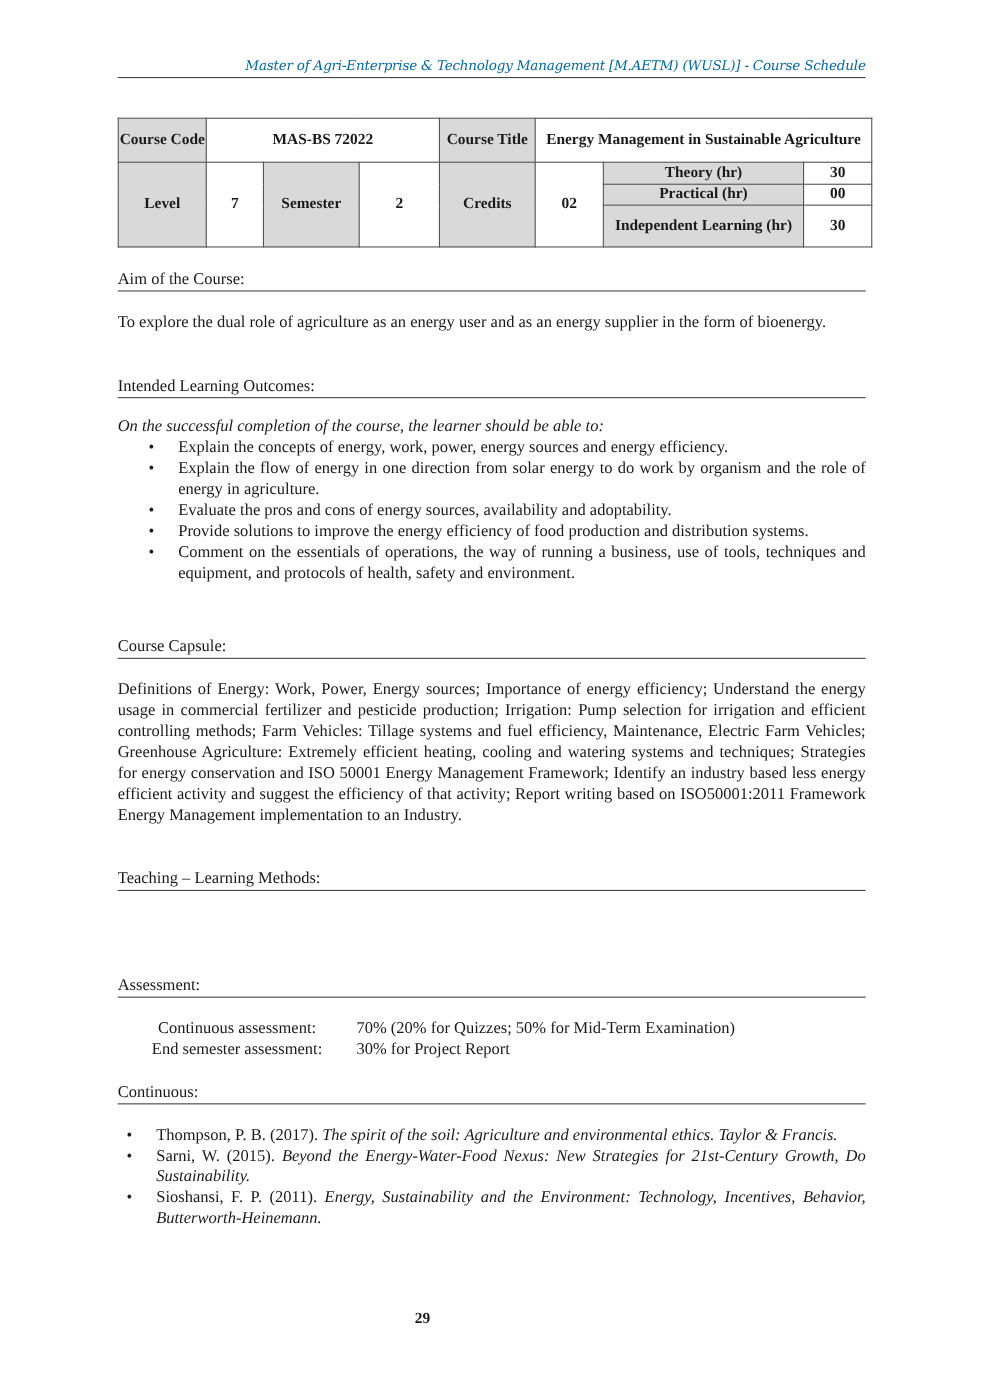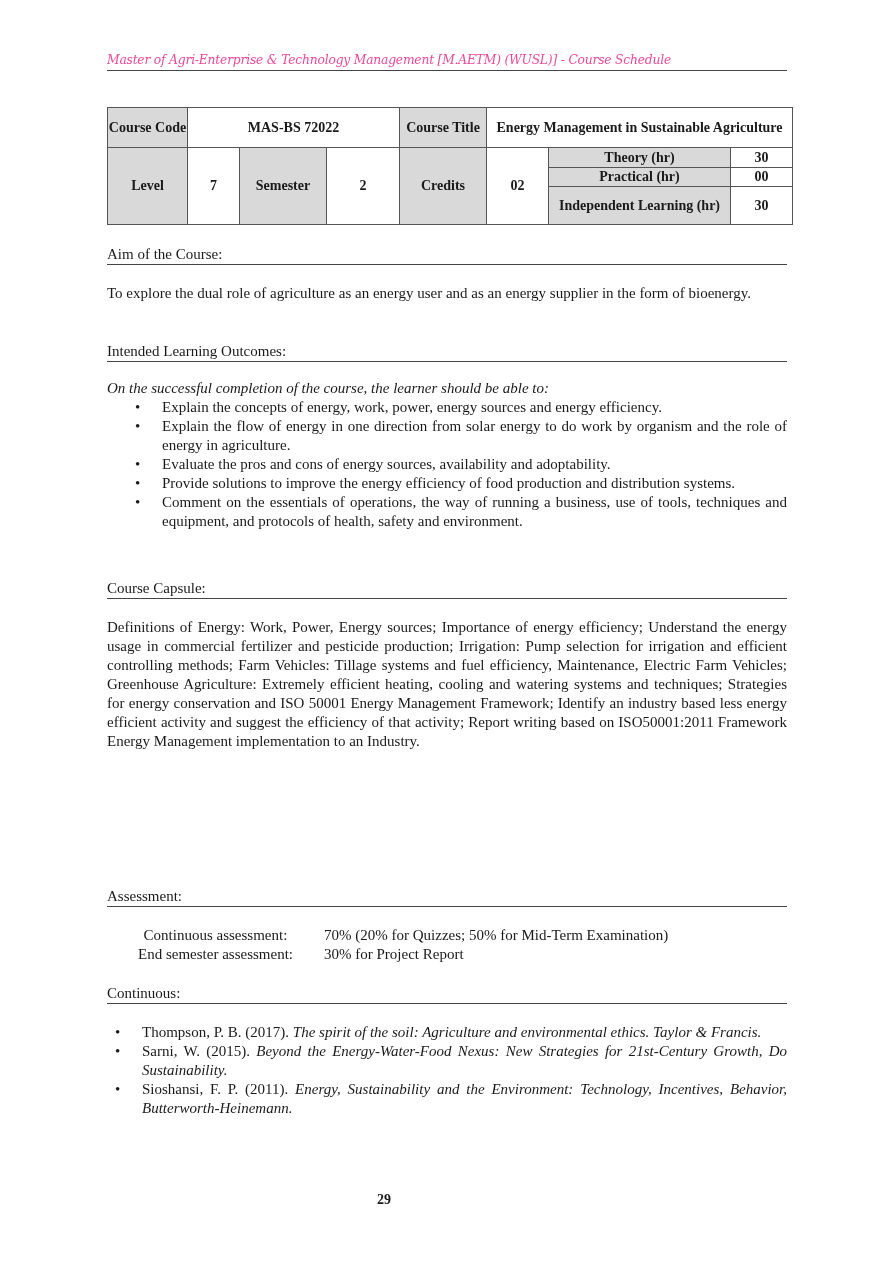--- a/index.html
+++ b/index.html
@@ -2,22 +2,22 @@
 <html><head>
 <meta charset="utf-8">
 <style>
   html, body { margin: 0; padding: 0; background: #ffffff; }
   body {
     width: 892px; height: 1262px; position: relative; overflow: hidden;
     font-family: "Liberation Serif", serif; color: #1a1a1a;
   }
   .running-header {
     position: absolute; left: 107px; top: 53px; width: 680px;
-    text-align: left; font-family: "DejaVu Serif", serif; font-style: italic;
-    font-size: 12.3px; color: #ec4899; letter-spacing: -0.2px;
+    text-align: right; font-family: "DejaVu Serif", serif; font-style: italic;
+    font-size: 12.3px; color: #0369a1; letter-spacing: -0.2px;
     padding-bottom: 3px; border-bottom: 1px solid #444;
   }
   table.info {
     position: absolute; left: 107px; top: 107px; width: 685px;
     border-collapse: collapse; font-weight: bold; font-size: 14px;
     table-layout: fixed;
   }
   table.info td {
     border: 1px solid #555; text-align: center; vertical-align: middle;
     padding: 0; line-height: 18px;
@@ -116,20 +116,21 @@
     <li><span class="bullet">•</span><span>Comment on the essentials of operations, the way of running a business, use of tools, techniques and equipment, and protocols of health, safety and environment.</span></li>
   </ul>
 </div>
 
 <div class="sec" style="top:579px">
   <div class="sec-head">Course Capsule:</div>
   <div class="para">Definitions of Energy: Work, Power, Energy sources; Importance of energy efficiency; Understand the energy usage in commercial fertilizer and pesticide production; Irrigation: Pump selection for irrigation and efficient controlling methods; Farm Vehicles: Tillage systems and fuel efficiency, Maintenance, Electric Farm Vehicles; Greenhouse Agriculture: Extremely efficient heating, cooling and watering systems and techniques; Strategies for energy conservation and ISO 50001 Energy Management Framework; Identify an industry based less energy efficient activity and suggest the efficiency of that activity; Report writing based on ISO50001:2011 Framework Energy Management implementation to an Industry.</div>
 </div>
 
 <div class="sec" style="top:790px">
+  <div class="sec-head">Teaching – Learning Methods:</div>
 </div>
 
 <div class="sec" style="top:887px">
   <div class="sec-head">Assessment:</div>
   <div class="assess">
     <div class="row">
       <span class="lbl">Continuous assessment:</span>
       <span>70% (20% for Quizzes; 50% for Mid-Term Examination)</span>
     </div>
     <div class="row">

